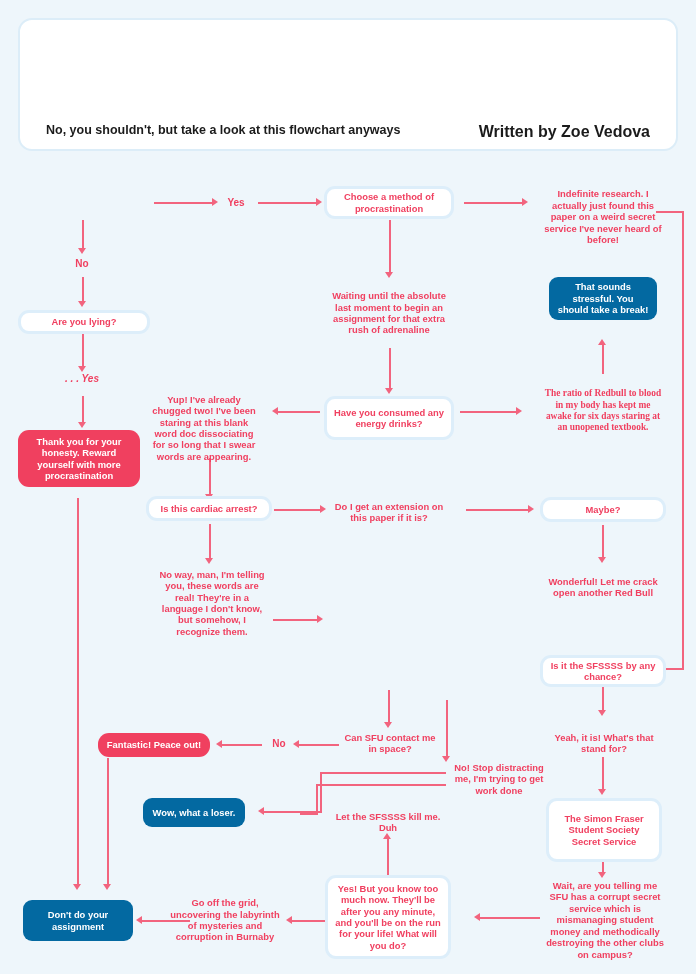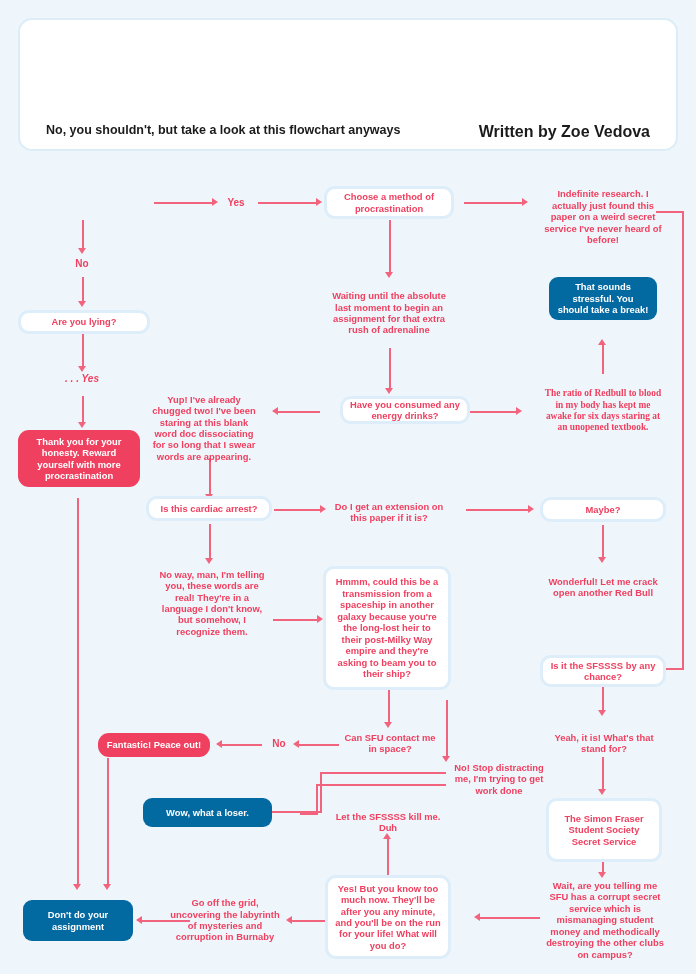--- a/index.html
+++ b/index.html
@@ -263,51 +263,50 @@
   <div class="node plain" style="left:330px; top:282px; width:118px; height:62px;">Waiting until the absolute last moment to begin an assignment for that extra rush of adrenaline</div>
 
   <div class="node blue" style="left:549px; top:277px; width:108px; height:43px;">That sounds stressful. You should take a break!</div>
 
   <div class="node box" style="left:18px; top:310px; width:132px; height:24px;">Are you lying?</div>
 
   <div class="node label" style="left:56px; top:372px; width:52px; height:14px;font-style:italic;">. . . Yes</div>
 
   <div class="node plain" style="left:146px; top:379px; width:116px; height:72px;margin-top:13px;">Yup! I've already chugged two! I've been staring at this blank word doc dissociating for so long that I swear words are appearing.</div>
 
-  <div class="node box" style="left:340px; top:396px; width:130px; height:28px;">Have you consumed any energy drinks?</div>
+  <div class="node box" style="left:324px; top:396px; width:130px; height:44px;">Have you consumed any energy drinks?</div>
 
   <div class="node plain" style="left:542px; top:379px; width:122px; height:64px;font-family:Liberation Serif, serif;">The ratio of Redbull to blood in my body has kept me awake for six days staring at an unopened textbook.</div>
 
   <div class="node pink" style="left:18px; top:430px; width:122px; height:57px;">Thank you for your honesty. Reward yourself with more procrastination</div>
 
   <div class="node box" style="left:146px; top:496px; width:126px; height:25px;">Is this cardiac arrest?</div>
 
   <div class="node plain" style="left:326px; top:497px; width:126px; height:30px;">Do I get an extension on this paper if it is?</div>
 
   <div class="node box" style="left:540px; top:497px; width:126px; height:25px;">Maybe?</div>
 
   <div class="node plain" style="left:155px; top:564px; width:114px; height:78px;">No way, man, I'm telling you, these words are real! They're in a language I don't know, but somehow, I recognize them.</div>
 
-  <div class="node box" style="left:323px; top:566px; width:128px; height:124px;">Hmmm, could this be a transmission from a spaceship in another galaxy because you're the long-lost heir to their post-Milky Way empire and they're asking to beam you to their ship?</div>
 
   <div class="node plain" style="left:546px; top:565px; width:114px; height:44px;">Wonderful! Let me crack open another Red Bull</div>
 
   <div class="node box" style="left:540px; top:655px; width:126px; height:32px;">Is it the SFSSSS by any chance?</div>
 
   <div class="node pink" style="left:98px; top:733px; width:112px; height:24px;">Fantastic! Peace out!</div>
 
   <div class="node label" style="left:262px; top:737px; width:34px; height:14px;">No</div>
 
   <div class="node plain" style="left:337px; top:727px; width:106px; height:32px;">Can SFU contact me in space?</div>
 
   <div class="node plain" style="left:444px; top:757px; width:110px; height:44px;">No! Stop distracting me, I'm trying to get work done</div>
 
   <div class="node plain" style="left:546px; top:727px; width:116px; height:32px;">Yeah, it is! What's that stand for?</div>
 
-  <div class="node blue" style="left:143px; top:798px; width:129px; height:29px;">Wow, what a loser.</div>
+  <div class="node blue" style="left:143px; top:798px; width:102px; height:29px;">Wow, what a loser.</div>
 
   <div class="node plain" style="left:333px; top:806px; width:110px; height:32px;">Let the SFSSSS kill me. Duh</div>
 
   <div class="node box" style="left:546px; top:798px; width:116px; height:64px;">The Simon Fraser Student Society Secret Service</div>
 
   <div class="node blue" style="left:23px; top:900px; width:110px; height:41px;">Don't do your assignment</div>
 
   <div class="node plain" style="left:166px; top:888px; width:118px; height:64px;">Go off the grid, uncovering the labyrinth of mysteries and corruption in Burnaby</div>
 
   <div class="node box" style="left:325px; top:875px; width:126px; height:84px;">Yes! But you know too much now. They'll be after you any minute, and you'll be on the run for your life! What will you do?</div>

